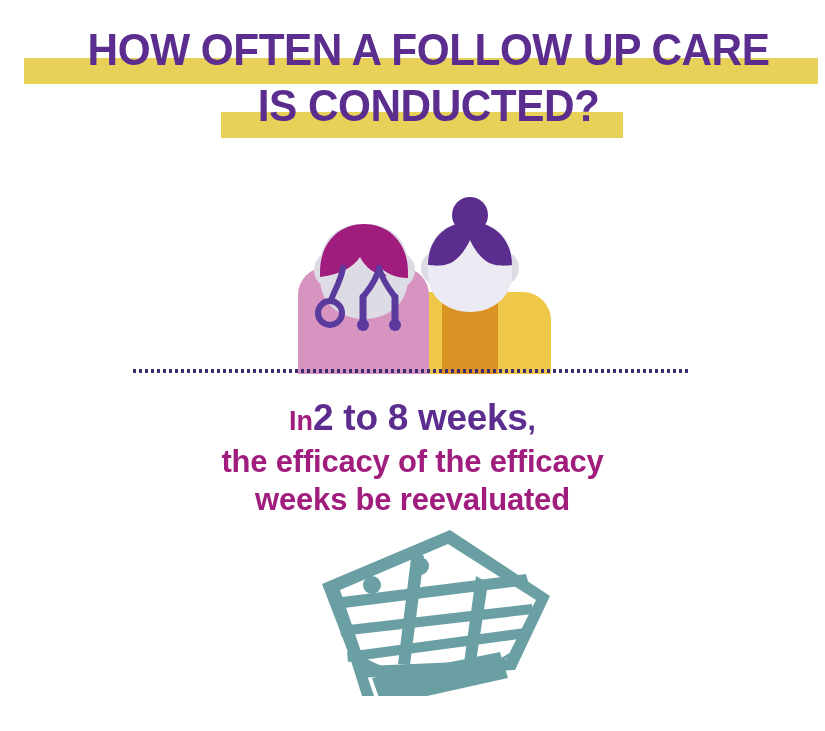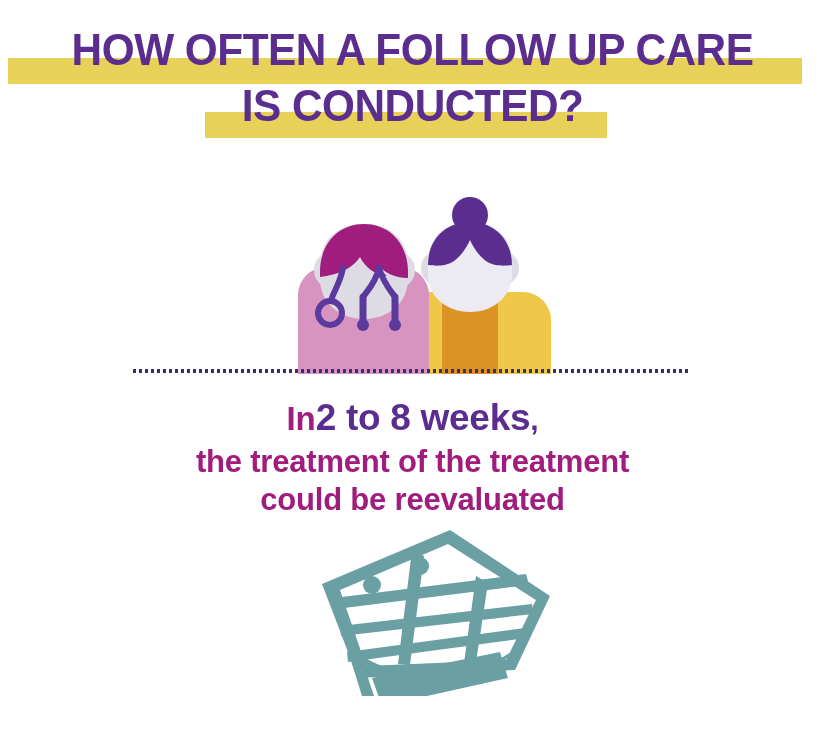--- a/index.html
+++ b/index.html
@@ -12,21 +12,21 @@
     height: 731px;
     position: relative;
     overflow: hidden;
     font-family: "Liberation Sans", sans-serif;
     -webkit-font-smoothing: antialiased;
   }
 
   
   #title-block {
     position: absolute;
-    left: 0;
+    left: 16px;
     top: 0;
     width: 674px;
     height: 150px;
   }
   .hl-bar {
     position: absolute;
     background: #e8d158;
   }
   #title-bar-1 { left: 8px;  top: 58px;  width: 794px; height: 26px; }
   #title-bar-2 { left: 205px; top: 112px; width: 402px; height: 26px; }
@@ -78,21 +78,21 @@
     width: 825px;
     text-align: center;
   }
   #message-line-1 {
     line-height: 1.06;
     white-space: nowrap;
   }
   .msg-in {
     color: #a01c7d;
     font-weight: bold;
-    font-size: 33px;
+    font-size: 27px;
     vertical-align: baseline;
     margin-top: 24px;
   }
   .msg-weeks {
     color: #5b2d8e;
     font-weight: bold;
     font-size: 37px;
     letter-spacing: -0.3px;
   }
   .msg-comma {
@@ -178,22 +178,22 @@
     </g>
   </svg>
 </div>
 
 <div id="dotted-divider"></div>
 
 <div id="message-block">
   <div id="message-line-1">
     <span class="msg-in">In</span><span class="msg-weeks">2 to 8 weeks</span><span class="msg-comma">,</span>
   </div>
-  <span class="msg-sub" id="message-line-2">the treatment of the treatment</span>
-  <span class="msg-sub" id="message-line-3">could be reevaluated</span>
+  <span class="msg-sub" id="message-line-2">the efficacy of the efficacy</span>
+  <span class="msg-sub" id="message-line-3">weeks be reevaluated</span>
 </div>
 
 <div id="calendar-icon-wrap">
   <svg width="250" height="168" viewBox="0 0 250 168" xmlns="http://www.w3.org/2000/svg">
     <g fill="#6a9fa3">
 
       <path d="M168 118 l78 -14 l6 28 l-80 16 z" opacity="0"></path>
       <path d="M72 150 l128 -26 l8 26 l-126 28 z
                M78 156 l116 -24 l4 13 l-114 25 z"></path>
 

